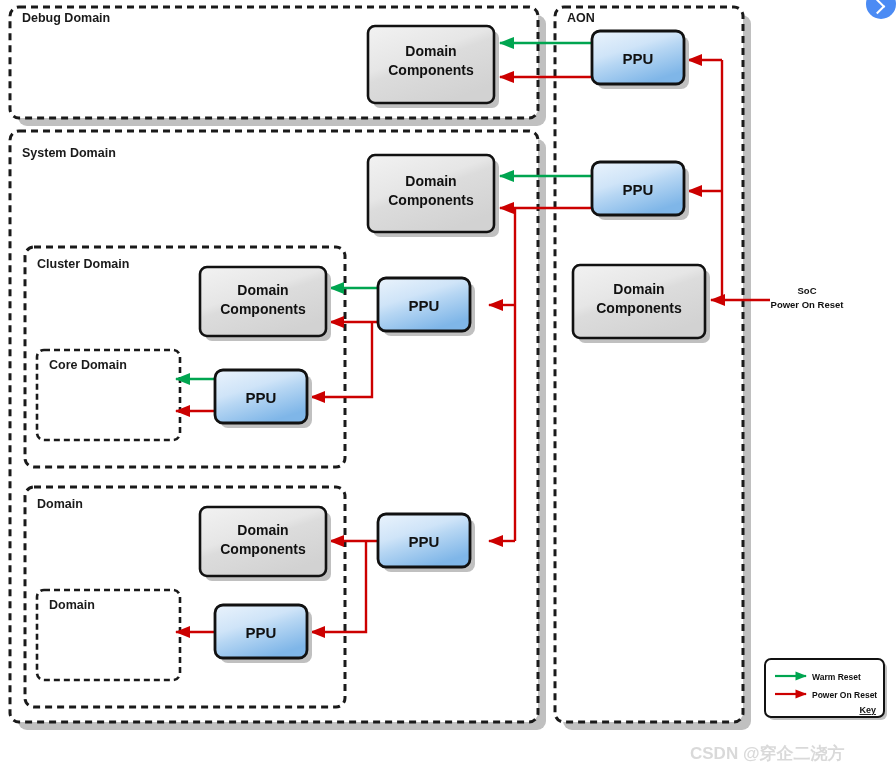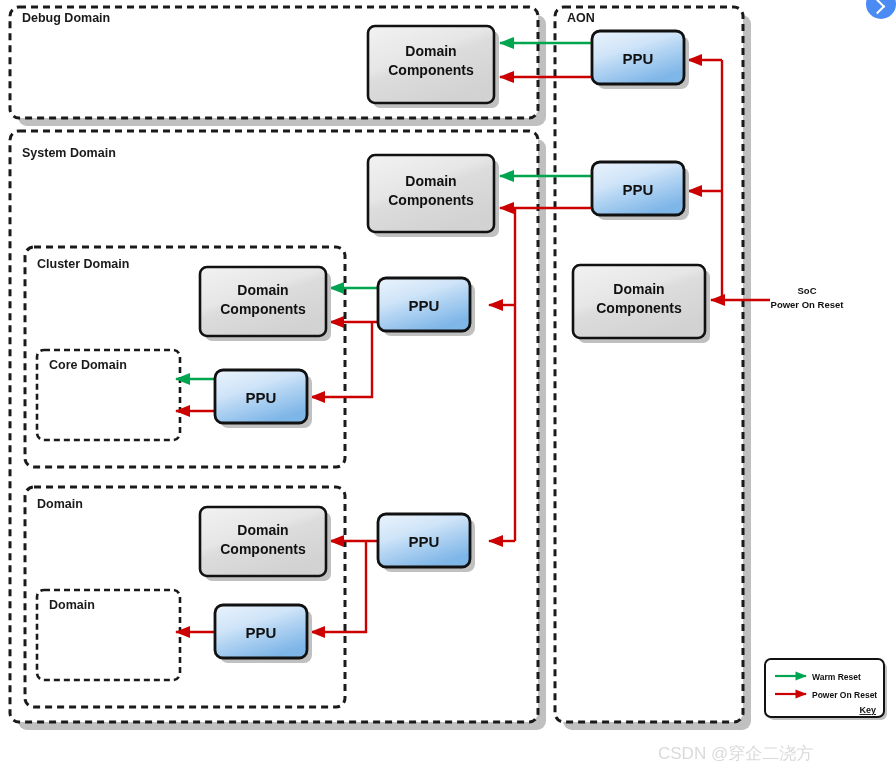--- a/index.html
+++ b/index.html
@@ -76,28 +76,29 @@
     width: 890px;
     text-align: right;
     font-family: "Liberation Sans", sans-serif;
     font-size: 15.5px;
     font-weight: bold;
     color: #000000;
     letter-spacing: 0.1px;
   }
   .watermark {
     position: absolute;
-    left: 658px;
+    left: 690px;
     top: 742px;
     font-family: "Liberation Sans", sans-serif;
     font-size: 17px;
     color: #d8d8d8;
     opacity: 0.95;
     white-space: nowrap;
     pointer-events: none;
+    font-weight: bold;
   }
   .corner-icon {
     position: absolute;
     left: 866px;
     top: -11px;
     width: 30px;
     height: 30px;
     border-radius: 50%;
     background: #4b8bf4;
   }

